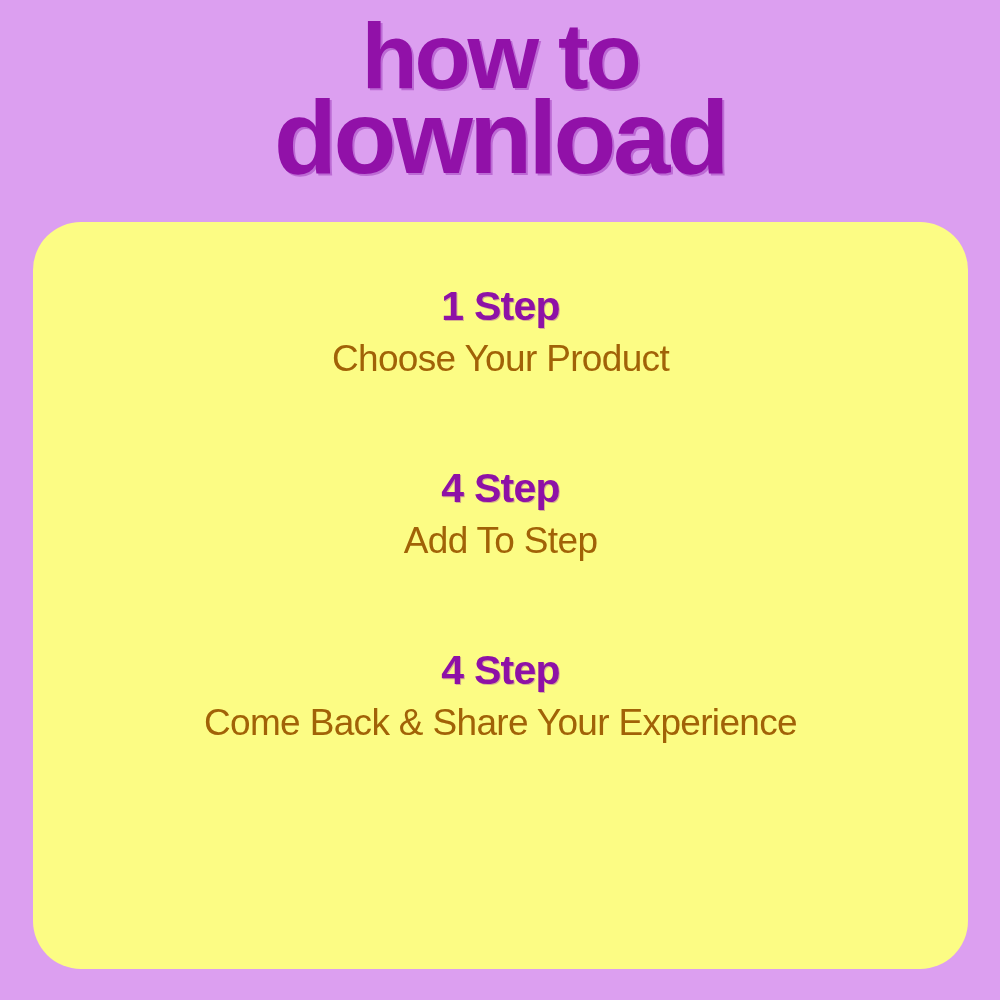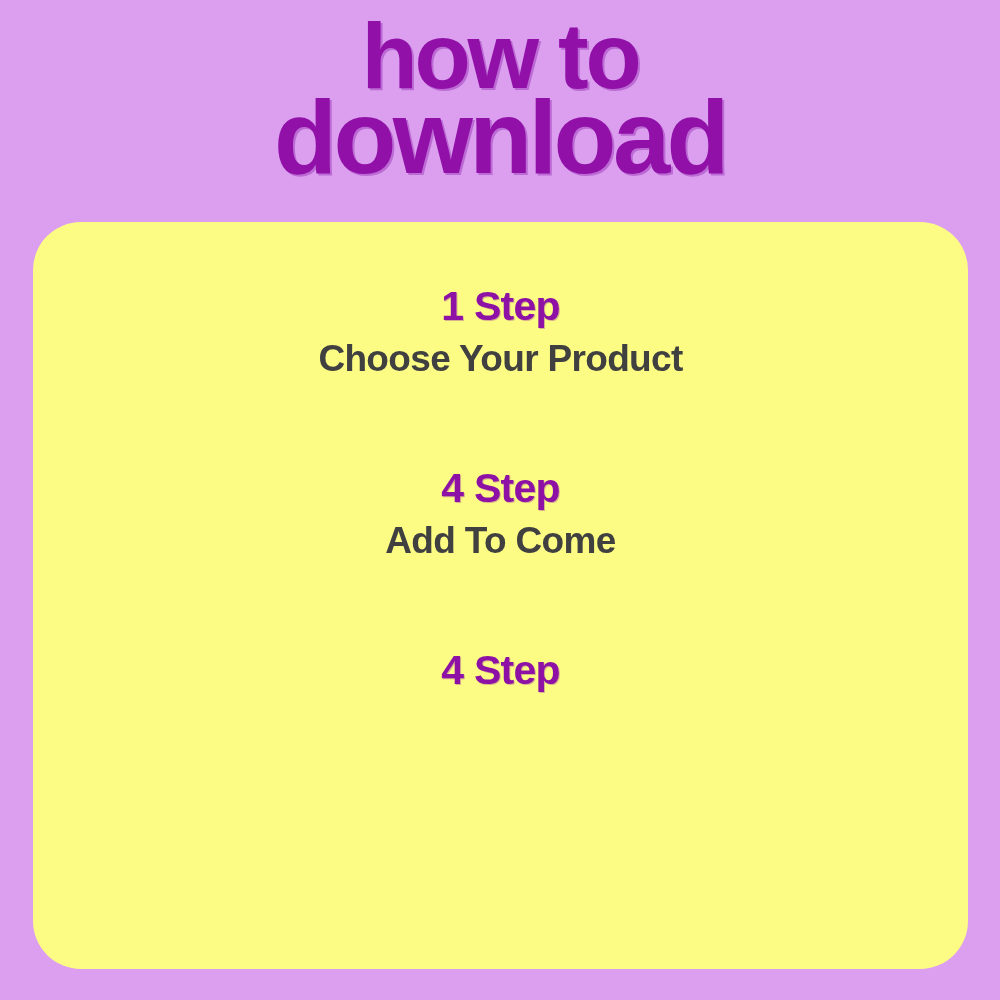--- a/index.html
+++ b/index.html
@@ -79,23 +79,23 @@
     font-weight: bold;
     font-size: 41px;
     letter-spacing: -0.018em;
     line-height: 1.1;
     margin: 0 0 10px 0;
     text-shadow: 1px 1px 0 rgba(130, 10, 160, 0.3);
   }
 
   .step-desc {
     display: block;
-    color: #404040;
+    color: #a16207;
     font-family: "Liberation Sans", sans-serif;
-    font-weight: bold;
+    font-weight: normal;
     font-size: 37px;
     letter-spacing: -0.018em;
     line-height: 1.1;
     margin: 0;
   }
 </style>
 </head>
 <body>
 
 <div id="poster">
@@ -107,22 +107,23 @@
 
   <div class="card">
 
     <div class="step">
       <span class="step-heading">1 Step</span>
       <span class="step-desc">Choose Your Product</span>
     </div>
 
     <div class="step">
       <span class="step-heading">4 Step</span>
-      <span class="step-desc">Add To Come</span>
+      <span class="step-desc">Add To Step</span>
     </div>
 
 
     <div class="step">
       <span class="step-heading">4 Step</span>
+      <span class="step-desc">Come Back &amp; Share Your Experience</span>
     </div>
 
   </div>
 </div>
 
 </body></html>

